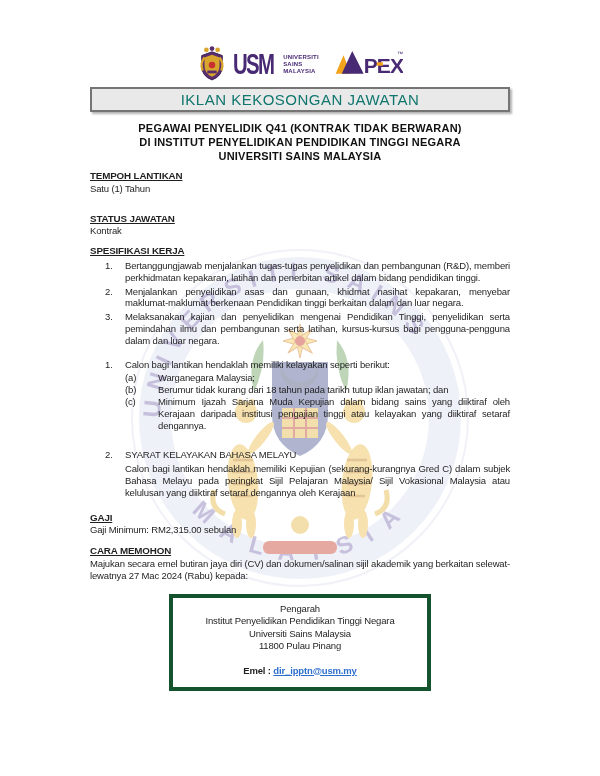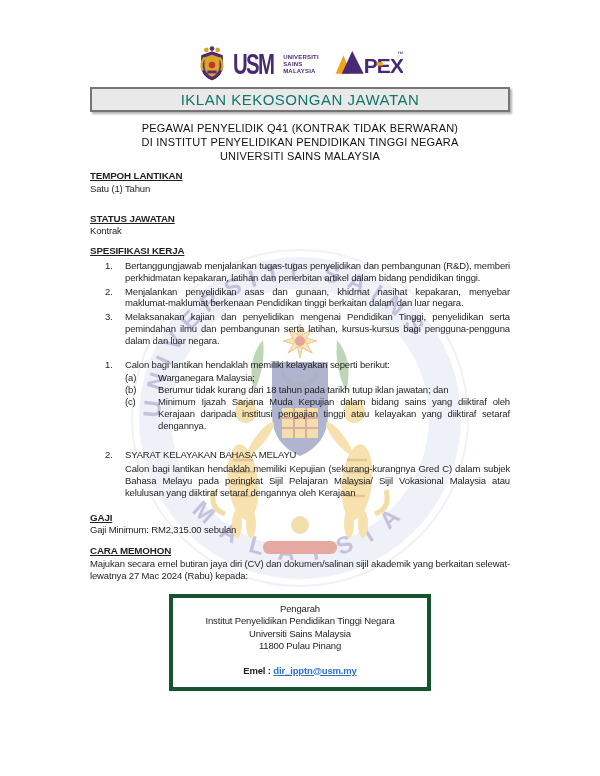--- a/index.html
+++ b/index.html
@@ -12,21 +12,21 @@
   .wm-text{font-family:"Liberation Sans",sans-serif;}
   .content{position:relative;z-index:1;padding:45px 90px 0 90px;font-size:9.5px;line-height:11.8px;letter-spacing:-0.15px;}
   .logo-row{display:flex;justify-content:center;align-items:center;gap:6px;height:38px;}
   .usm-name{color:#482a74;font-weight:bold;font-size:6px;line-height:7px;letter-spacing:.2px;}
   .banner{
     margin-top:4px;height:21px;background:#e9e9e9;border:2px solid #757575;
     box-shadow:2px 2px 2px rgba(0,0,0,.3);
     display:flex;align-items:center;justify-content:center;
     font-size:15px;letter-spacing:.5px;color:#0f766e;
   }
-  .title{margin-top:9px;text-align:center;font-weight:normal;font-size:11px;line-height:14px;letter-spacing:.2px;color:#111;}
+  .title{margin-top:9px;text-align:center;font-weight:bold;font-size:11px;line-height:14px;letter-spacing:.2px;color:#111;}
   .sec-h{font-weight:bold;text-decoration:underline;font-size:9.8px;}
   .mt-tempoh{margin-top:7px;}
   .mt-status{margin-top:18px;}
   .mt-spes{margin-top:8px;}
   .mt-kelayakan{margin-top:17px;}
   .mt-gaji{margin-top:13px;}
   .mt-cara{margin-top:9px;}
   .body-line{margin-top:1px;}
   .olist{margin-top:3px;}
   .li{display:flex;margin-bottom:2px;}

